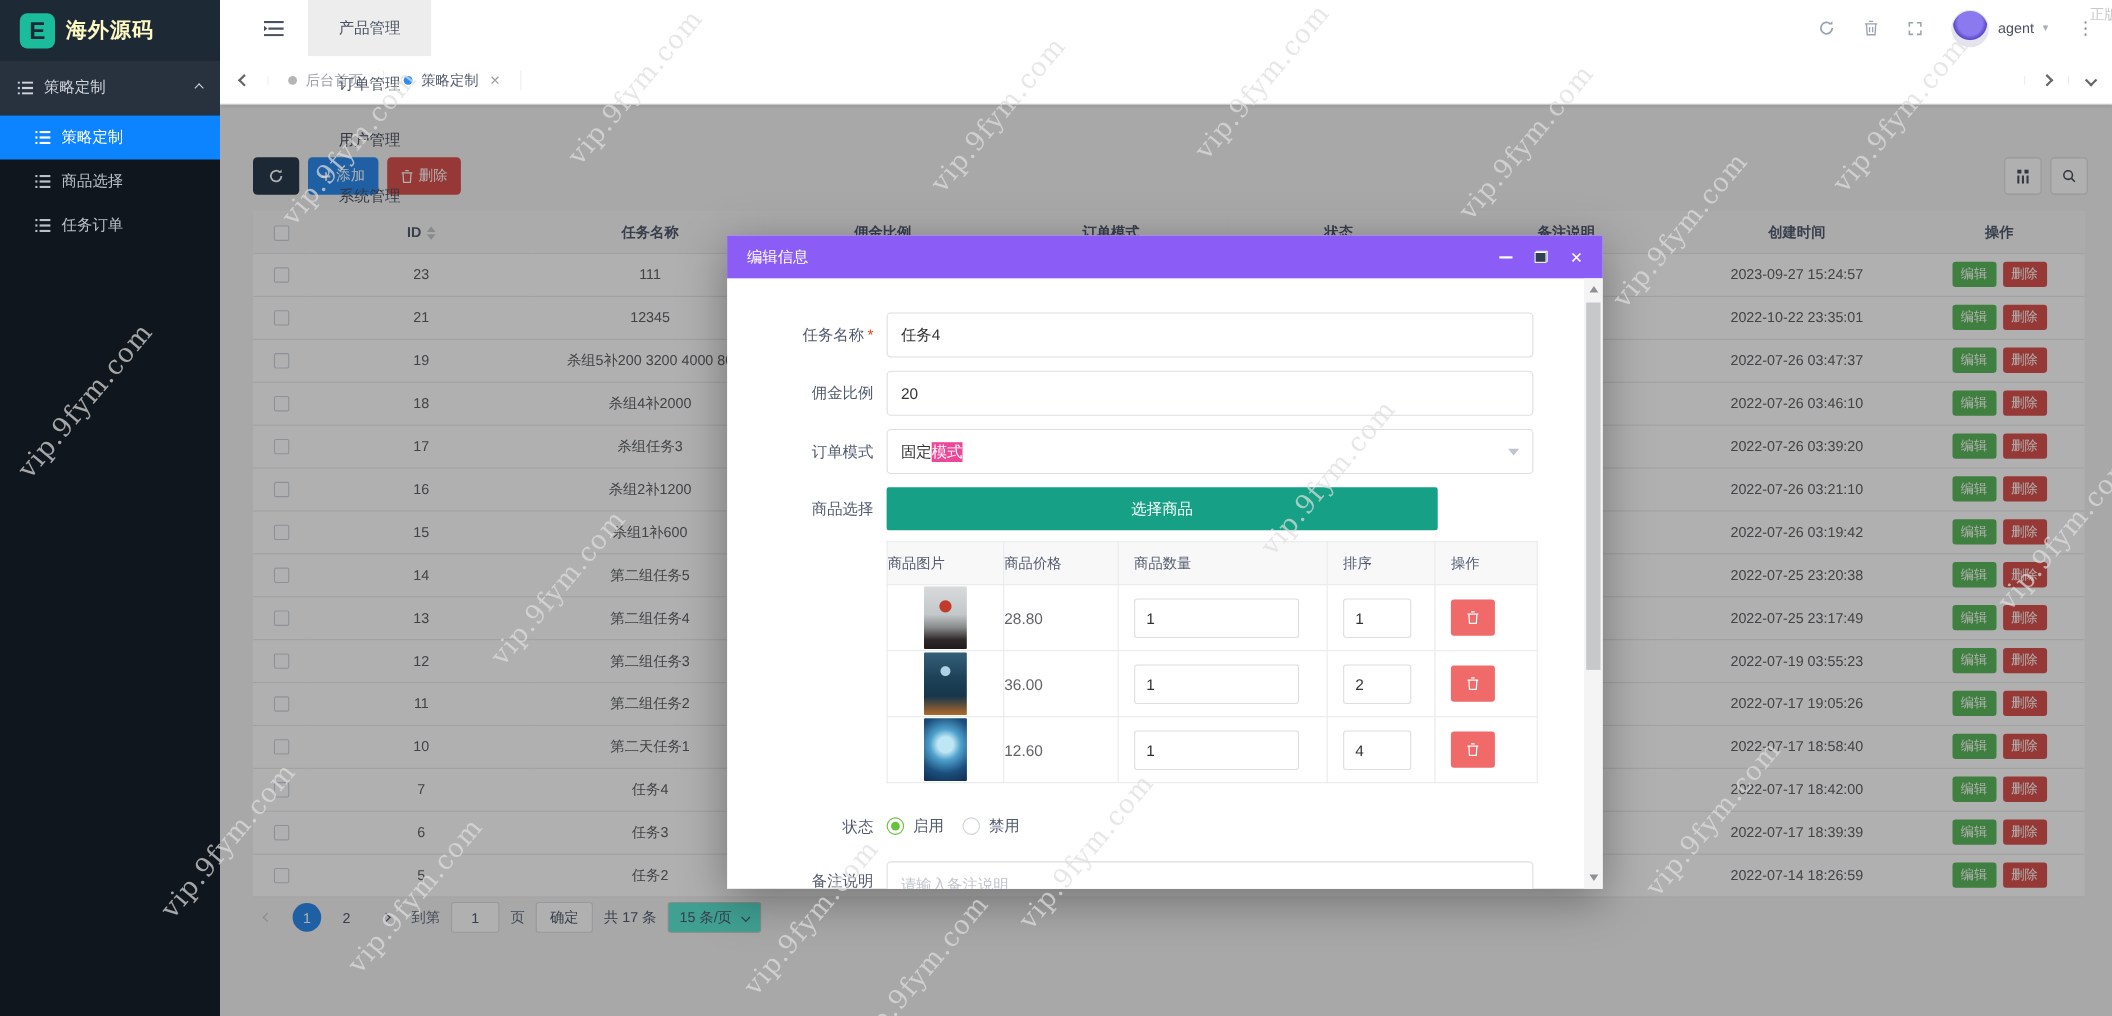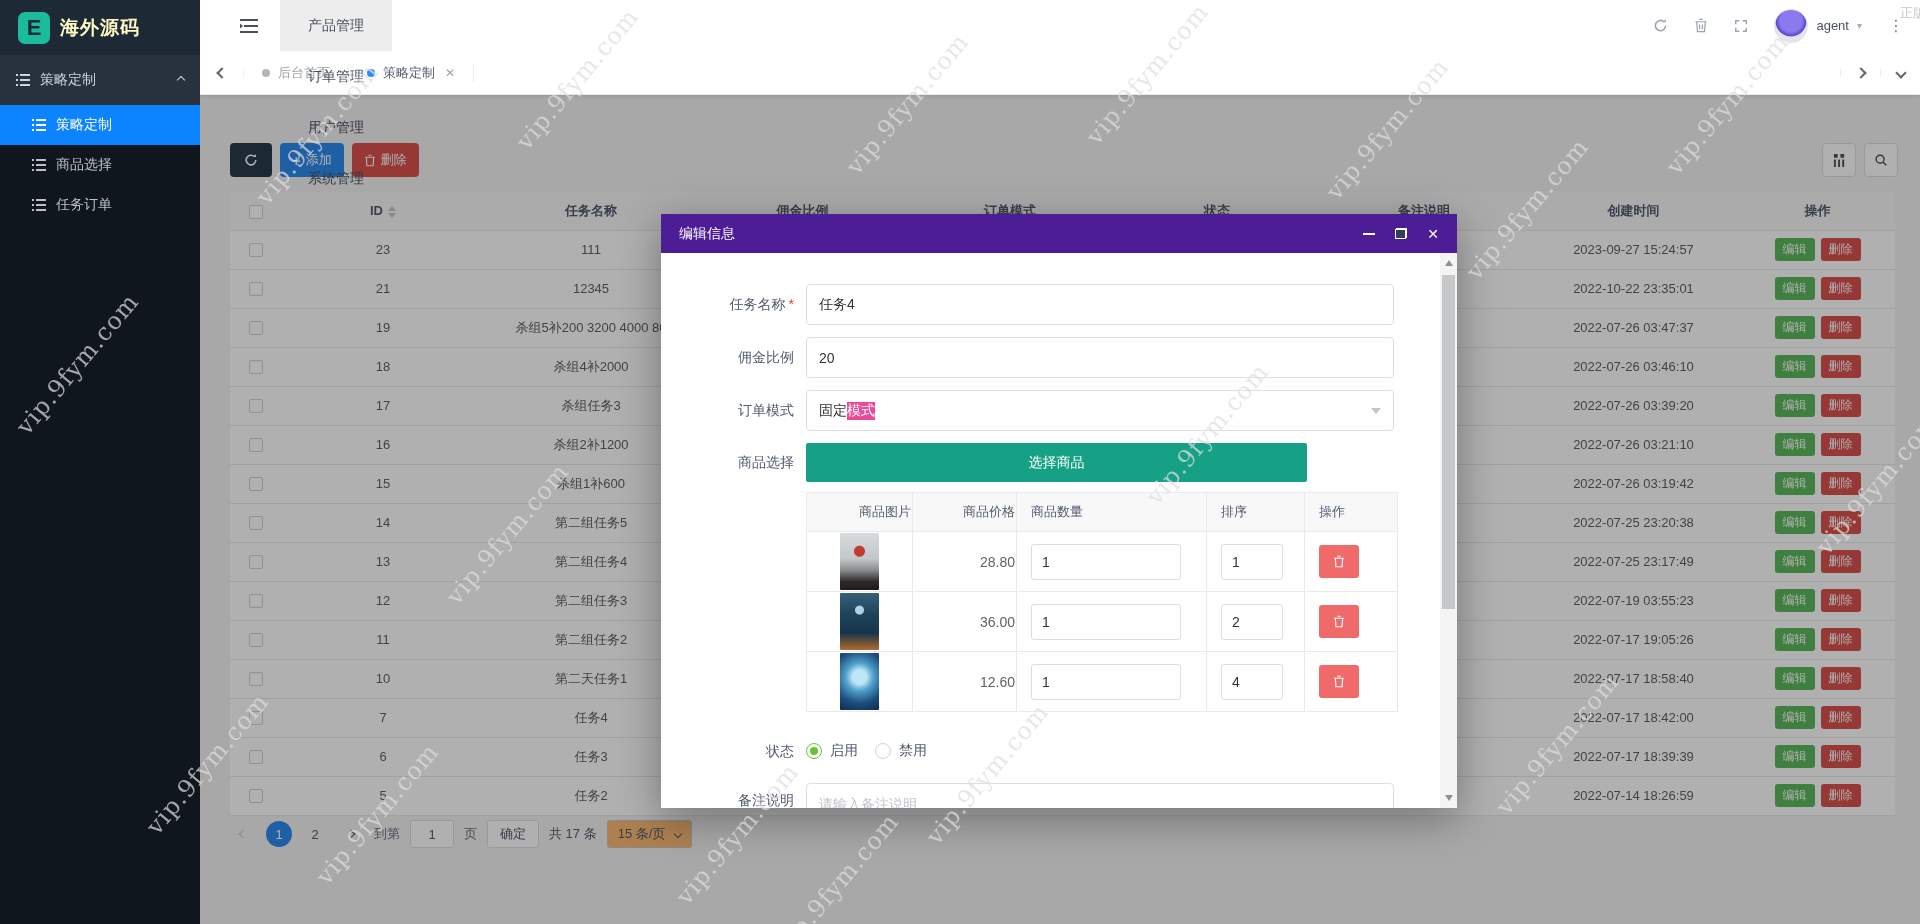--- a/index.html
+++ b/index.html
@@ -92,26 +92,26 @@
   .pg-arrow.dis{color:#c5c8ce;} .pg-arrow.en{color:#515a6e;}
   .pg-num{width:26px;height:26px;border-radius:50%;display:flex;align-items:center;justify-content:center;
     cursor:pointer;}
   .pg-num.active{background:#2d8cf0;color:#fff;}
   .pg-text{color:#657180;}
   .pg-input{width:44px;height:28px;border:1px solid #dcdee2;border-radius:3px;text-align:center;
     font-size:13px;color:#515a6e;background:#fff;}
   .pg-confirm{height:28px;padding:0 12px;background:#fff;border:1px solid #dcdee2;border-radius:3px;
     font-size:13px;color:#515a6e;cursor:pointer;}
   .pg-size{height:28px;border:1px solid #c8c8c8;border-radius:3px;display:flex;align-items:center;
-    gap:10px;padding:0 10px;background:#fdba74;cursor:pointer;color:#515a6e;}
+    gap:10px;padding:0 10px;background:#5eead4;cursor:pointer;color:#515a6e;}
 
   
   .modal{position:absolute;left:661px;top:214px;width:796px;height:594px;background:#fff;z-index:60;
     box-shadow:0 10px 40px rgba(0,0,0,.35);}
-  .modal-header{height:39px;background:#4c1d95;display:flex;align-items:center;padding:0 18px;}
+  .modal-header{height:39px;background:#8b5cf6;display:flex;align-items:center;padding:0 18px;}
   .modal-title{color:#fff;font-size:14px;}
   .mh-icons{margin-left:auto;display:flex;align-items:center;gap:20px;color:#fff;}
   .mh-min{display:inline-block;width:12px;height:2px;background:#fff;cursor:pointer;}
   .mh-max{position:relative;width:12px;height:11px;cursor:pointer;}
   .mh-max:before{content:"";position:absolute;right:0;top:0;width:9px;height:8px;border:1px solid #fff;}
   .mh-max:after{content:"";position:absolute;left:0;bottom:0;width:9px;height:8px;border:1px solid #fff;
     background:#2f4056;}
   .mh-close{font-size:14px;color:#fff;cursor:pointer;line-height:1;}
   .modal-body{position:relative;height:555px;overflow:hidden;}
   .m-row{position:absolute;left:0;display:flex;}
@@ -123,21 +123,21 @@
     display:flex;align-items:center;padding:0 12px;font-size:14px;color:#333;cursor:pointer;background:#fff;}
   .sel-text{background:#ec4899;color:#fff;}
   .dd-caret{margin-left:auto;width:0;height:0;border-left:5px solid transparent;
     border-right:5px solid transparent;border-top:6px solid #c0c4cc;}
   .btn-pick{position:absolute;left:145px;width:501px;height:39px;background:#16a085;color:#fff;
     border:none;border-radius:2px;font-size:14px;cursor:pointer;}
   .ptable{position:absolute;left:145px;top:239px;width:591px;border-collapse:collapse;table-layout:fixed;}
   .ptable th{height:39px;background:#f8f8f9;font-size:13px;color:#515a6e;font-weight:normal;
     text-align:left;padding-left:14px;border:1px solid #e8eaec;}
   .ptable td{height:58px;font-size:14px;color:#606266;border:1px solid #e8eaec;padding-left:14px;}
-  .ptable .c{text-align:right;padding-left:0;}
+  .ptable .c{text-align:left;padding-left:0;}
   .poster{width:39px;height:57px;margin:0 auto;border-radius:1px;}
   .poster1{background-image:radial-gradient(circle at 50% 32%,#c03a2d 0 5px,rgba(192,58,45,0) 6px),
     linear-gradient(180deg,#d8dbdc 0%,#c2c7c9 45%,#8a8d8e 65%,#30292a 85%,#1f1b1c 100%);}
   .poster2{background-image:radial-gradient(circle at 50% 30%,rgba(190,225,240,.9) 0 4px,rgba(190,225,240,0) 5px),
     linear-gradient(180deg,#35607a 0%,#1d4258 40%,#16354a 70%,#b06a2a 100%);}
   .poster3{background:radial-gradient(circle at 50% 42%,#bfe6f5 0 7px,#4fa0cc 14px,#1c4f7e 26px,#0e2c4e 100%);}
   .qty-input{width:150px;height:36px;border:1px solid #dcdee2;border-radius:3px;font-size:14px;
     color:#333;padding:0 10px;background:#fff;}
   .sort-input{width:62px;height:36px;border:1px solid #dcdee2;border-radius:3px;font-size:14px;
     color:#333;padding:0 10px;background:#fff;}

